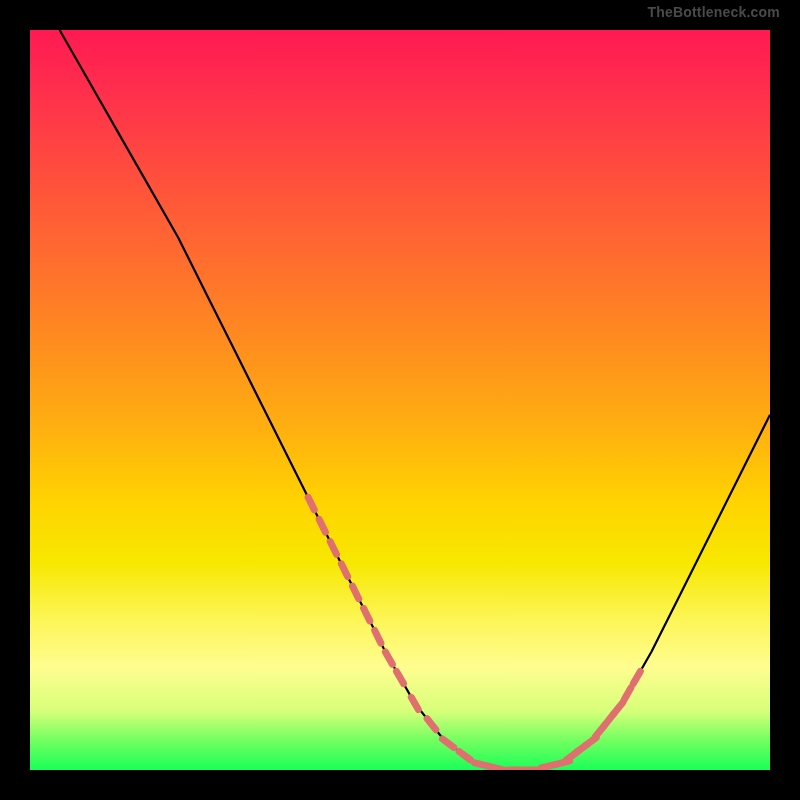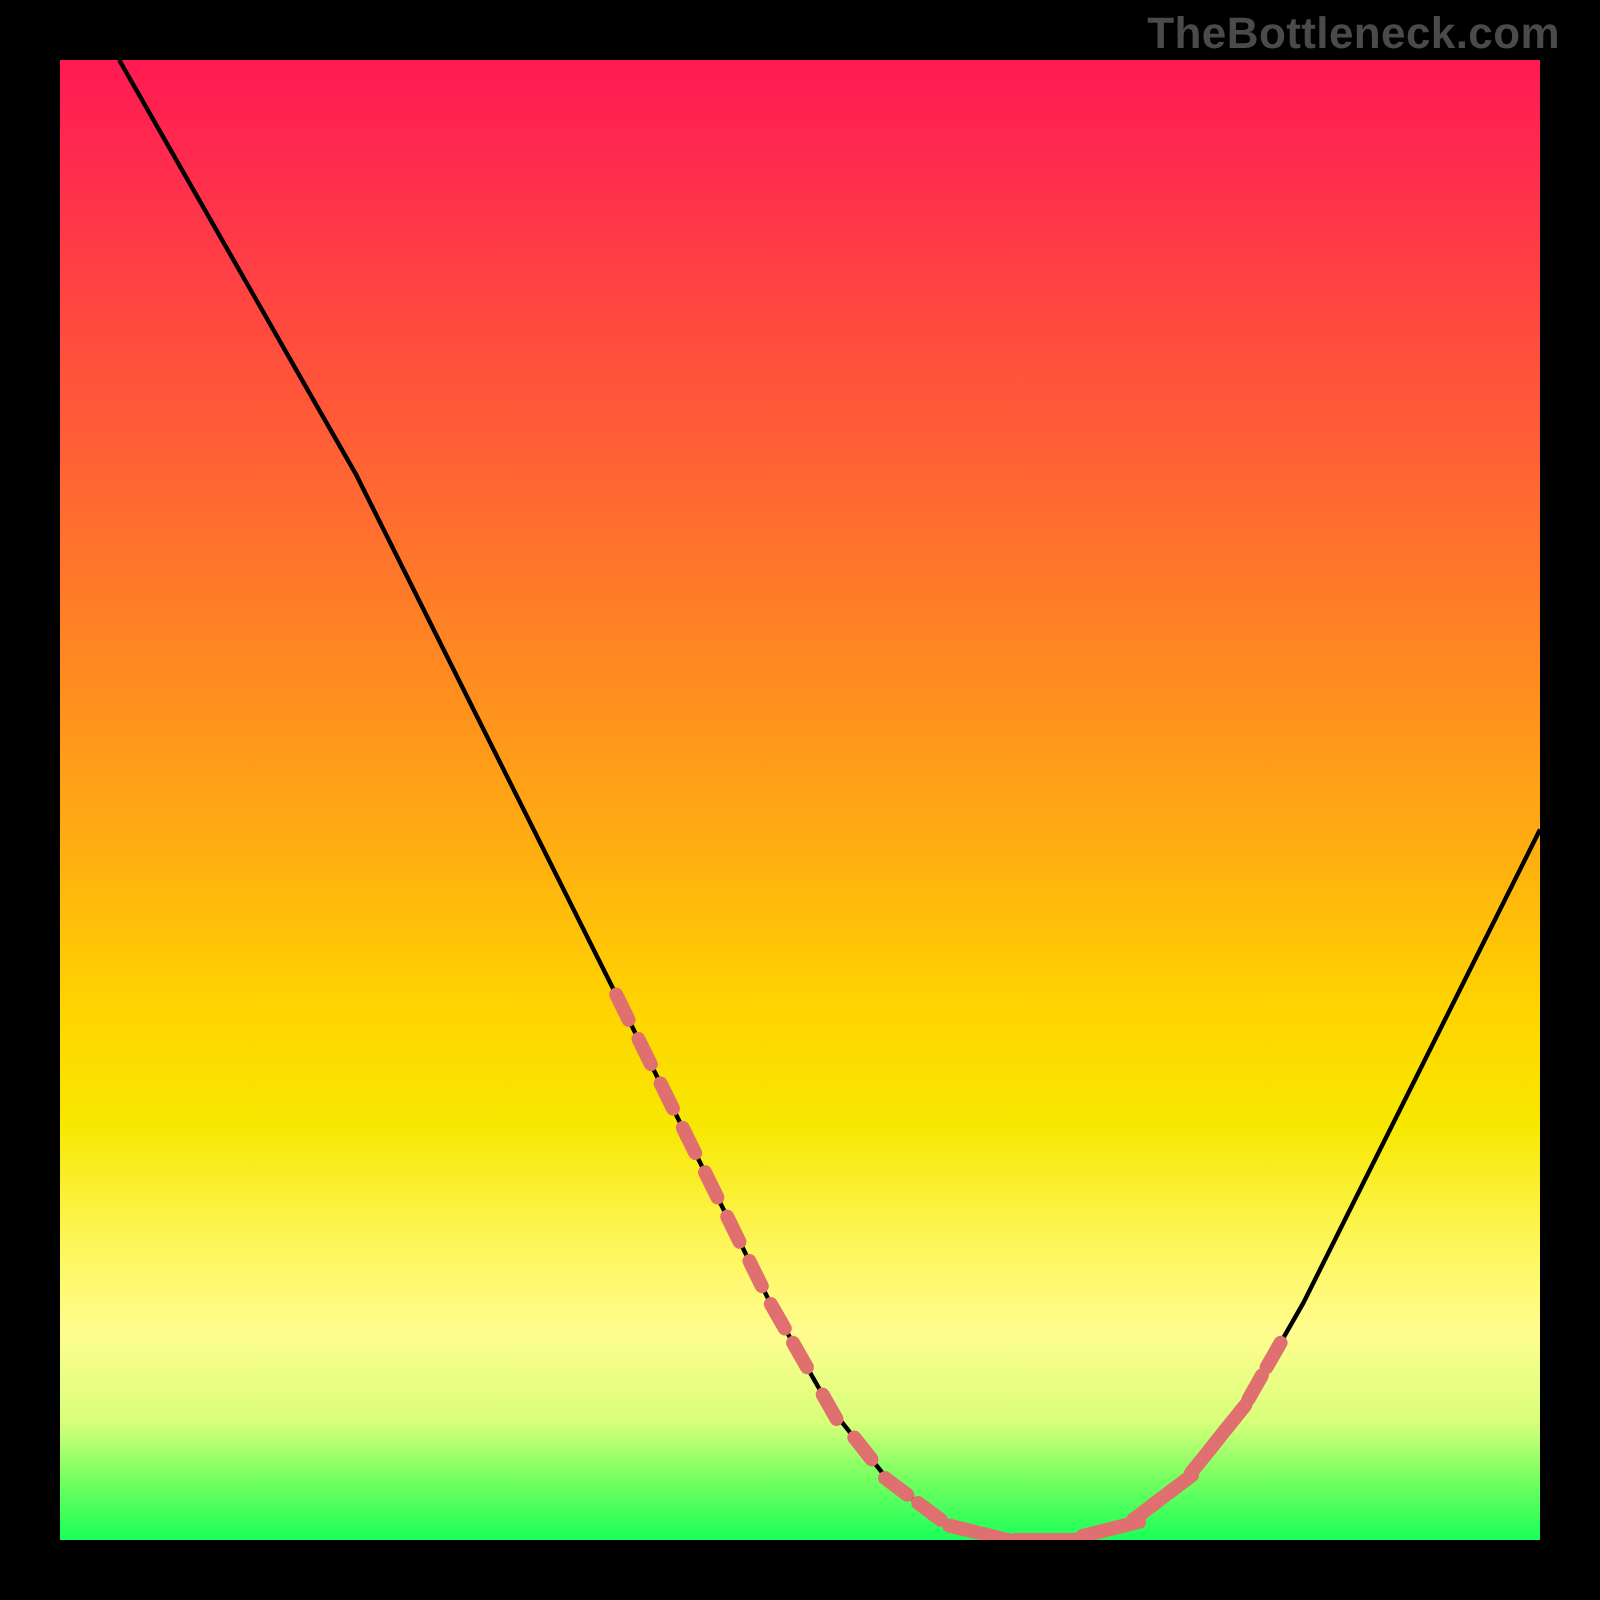--- a/index.html
+++ b/index.html
@@ -9,21 +9,21 @@
     height: 800px;
     background: #000;
     position: relative;
   }
   .watermark {
     position: absolute;
     top: 4px;
     right: 20px;
     color: #4a4a4a;
     font-family: Arial, Helvetica, sans-serif;
-    font-size: 22px;
+    font-size: 14px;
     font-weight: bold;
     letter-spacing: 0.2px;
     margin-left: 28px;
   }
   .plot {
     position: absolute;
     left: 30px;
     top: 30px;
     width: 740px;
     height: 740px;

